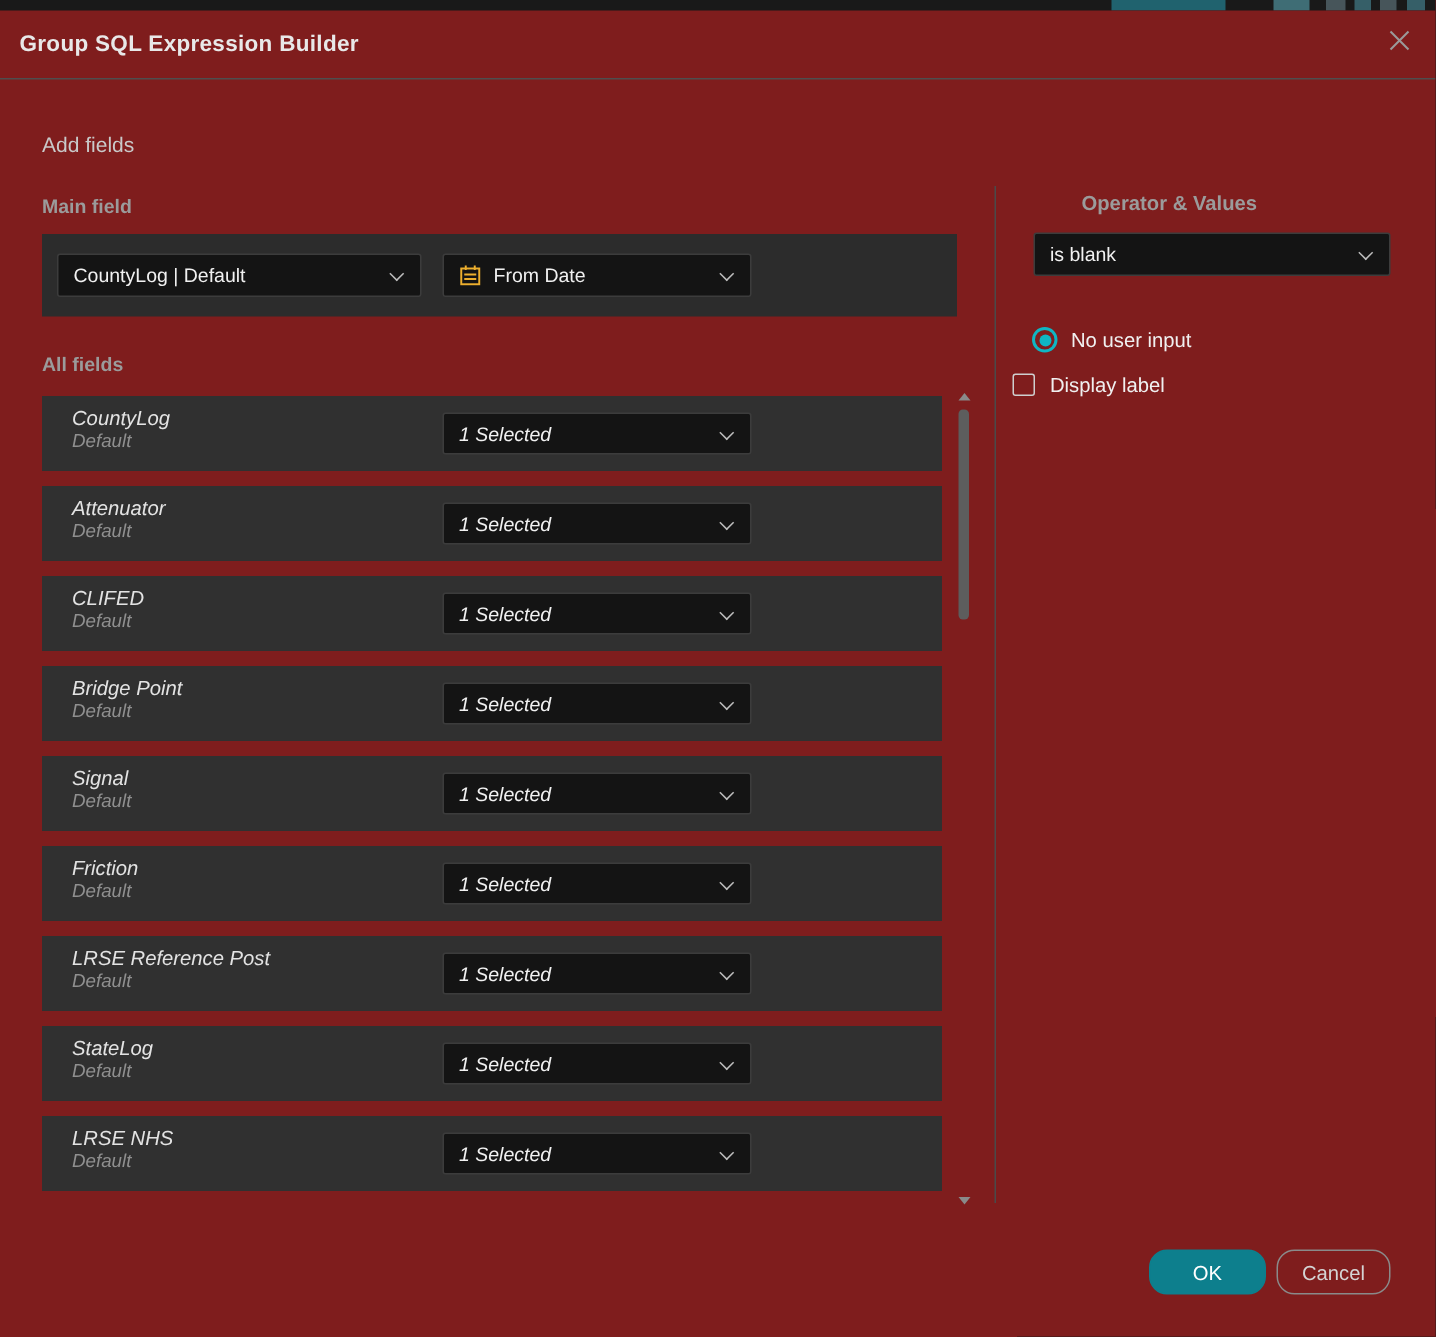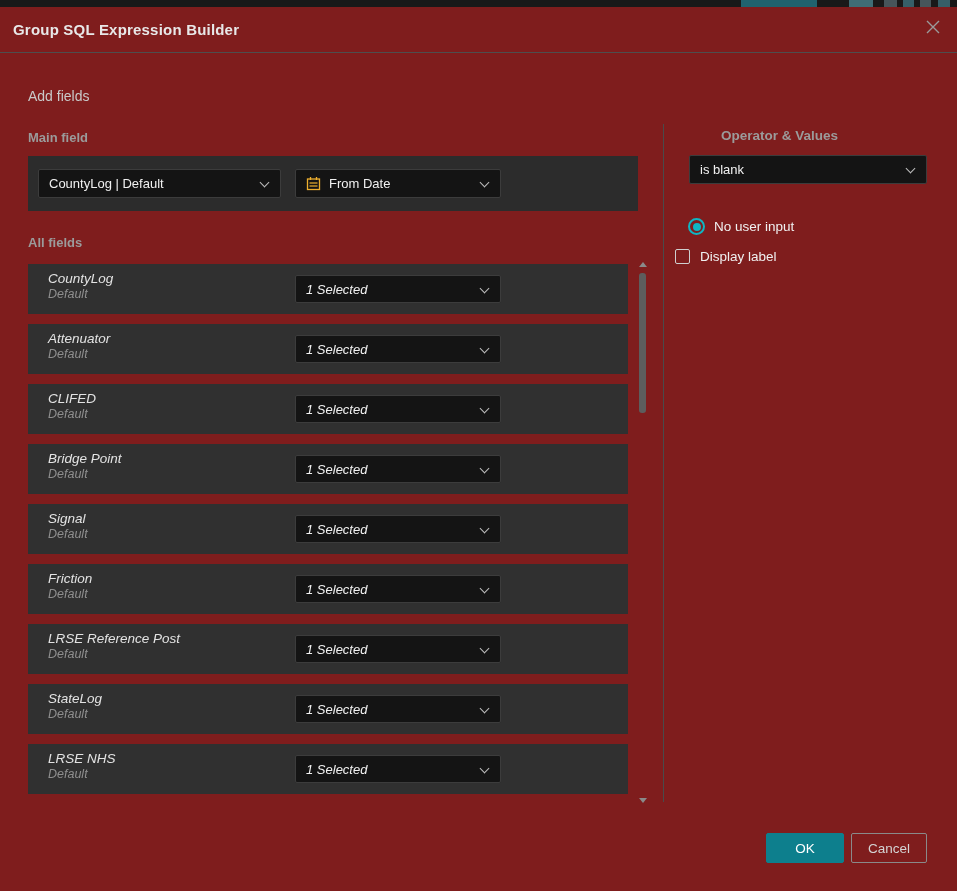--- a/index.html
+++ b/index.html
@@ -92,21 +92,21 @@
     width: 8px; height: 8px; border-radius: 50%; background: #0fb6c3;
   }
   .radio-row .rlabel { margin-left: 9px; font-size: 13.5px; color: #f0f0f0; }
 
   .check-row { position: absolute; left: 675px; top: 242px; display: flex; align-items: center; cursor: pointer; }
   .checkbox { width: 15px; height: 15px; border: 1px solid #cfcfcf; border-radius: 2px; background: transparent; flex: 0 0 auto; }
   .check-row .clabel { margin-left: 10px; font-size: 13.5px; color: #f0f0f0; }
 
   
   .btn { position: absolute; top: 826px; height: 30px; font-size: 13.5px;
-    display: flex; align-items: center; justify-content: center; border-radius: 2px; cursor: pointer; }
+    display: flex; align-items: center; justify-content: center; border-radius: 12px; cursor: pointer; }
   .btn-ok { left: 766px; width: 78px; background: #0d7f8d; color: #ffffff; border: 1px solid #0d7f8d; }
   .btn-cancel { left: 851px; width: 76px; background: transparent; color: #d4d4d4; border: 1px solid #8a8a8a; }
 </style>
 </head>
 <body>
 
 <div class="app-strip">
   <div class="frag" style="left:741px;width:76px;background:#20626e;"></div>
   <div class="frag" style="left:849px;width:24px;background:#3f6d75;"></div>
   <div class="frag" style="left:884px;width:13px;background:#47555a;"></div>

